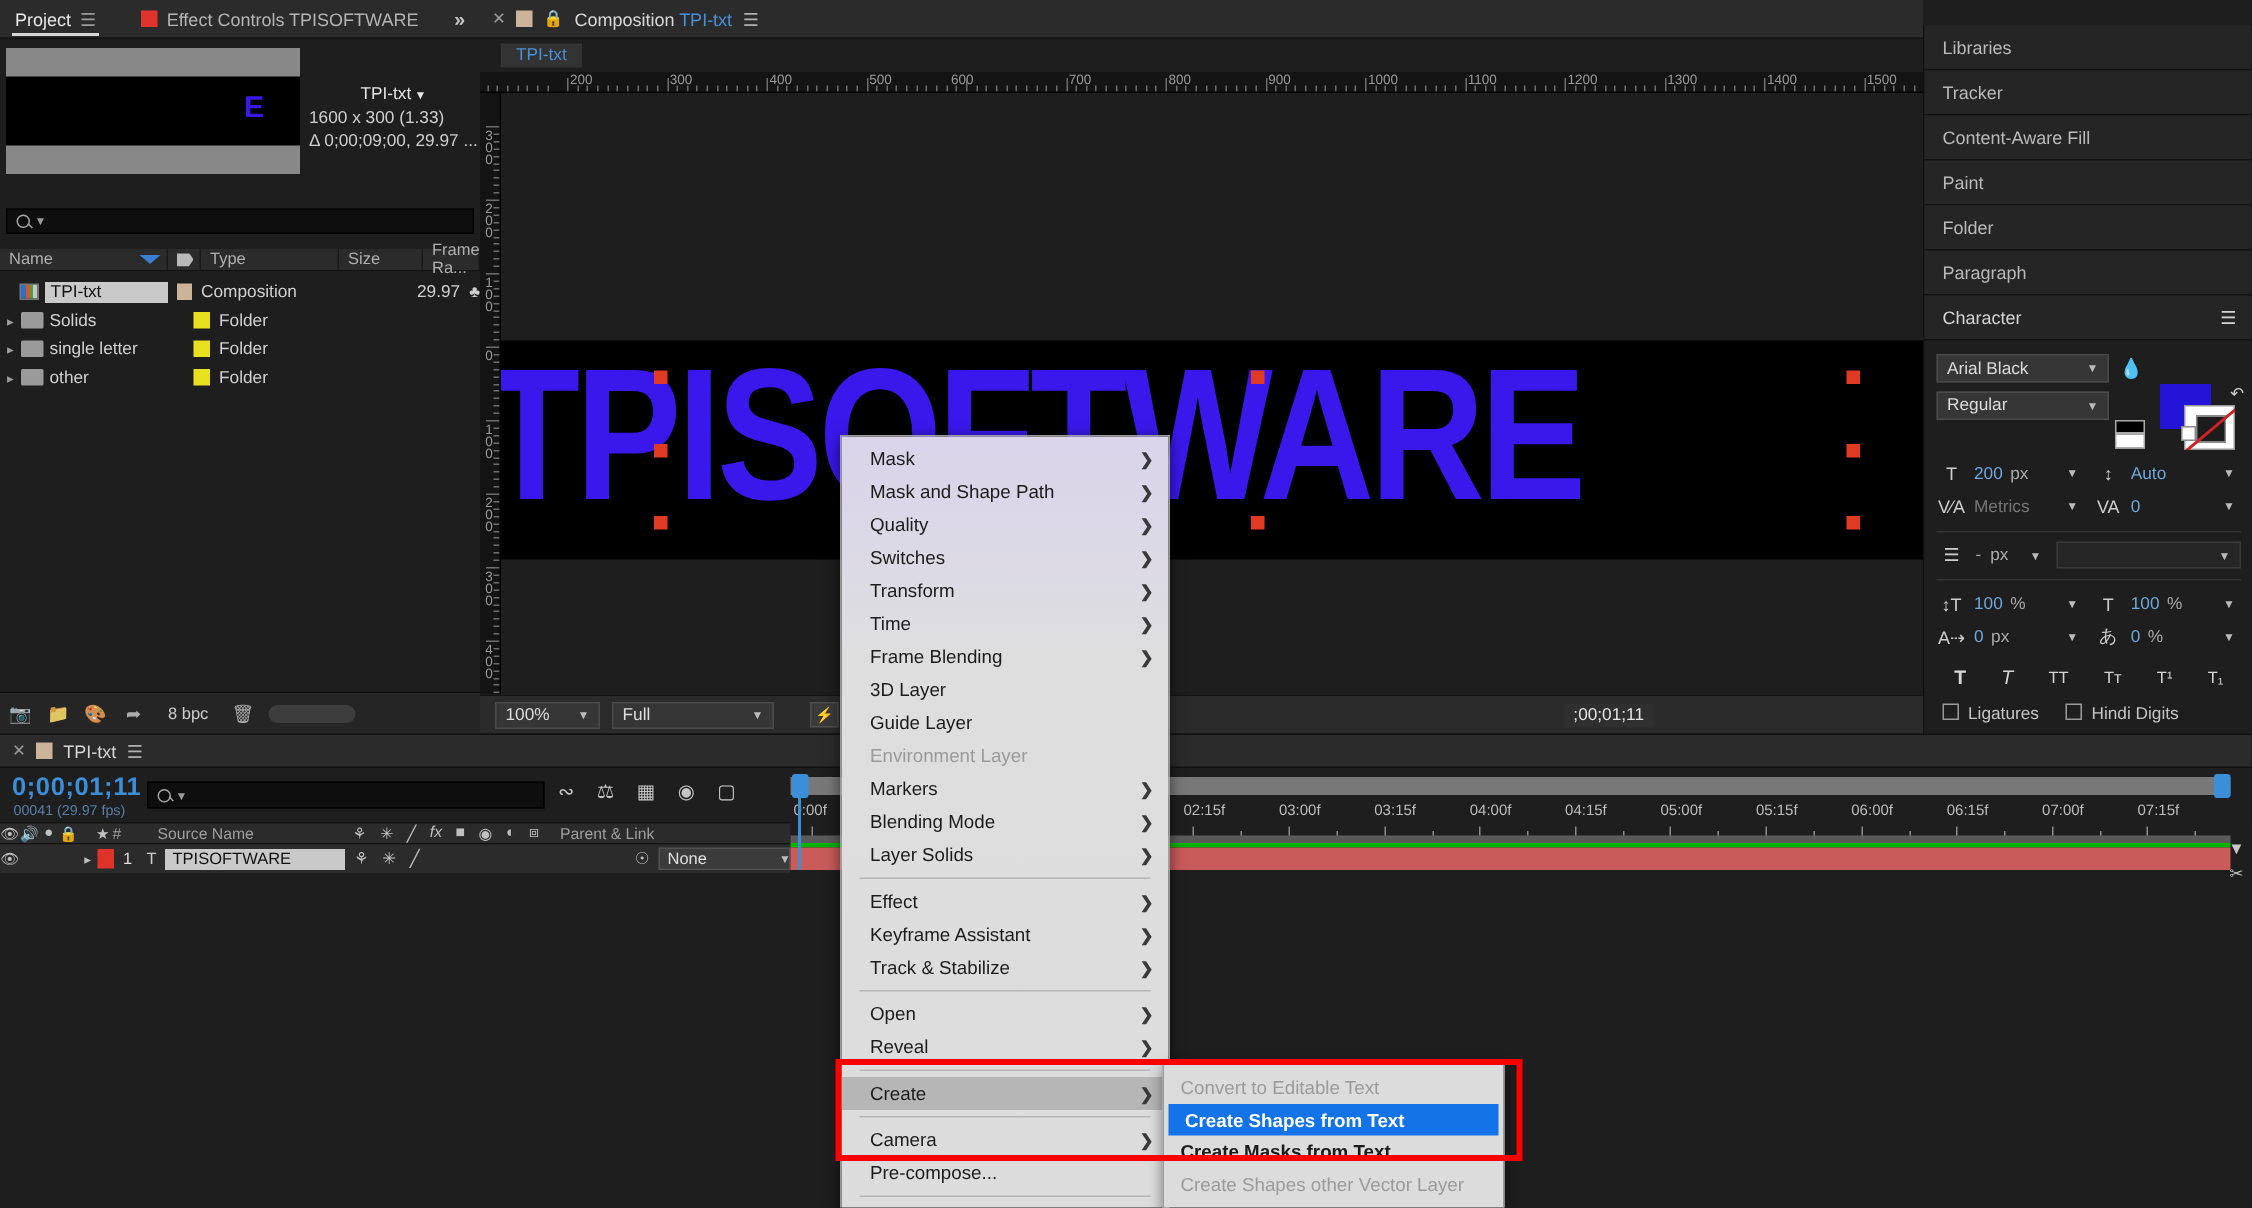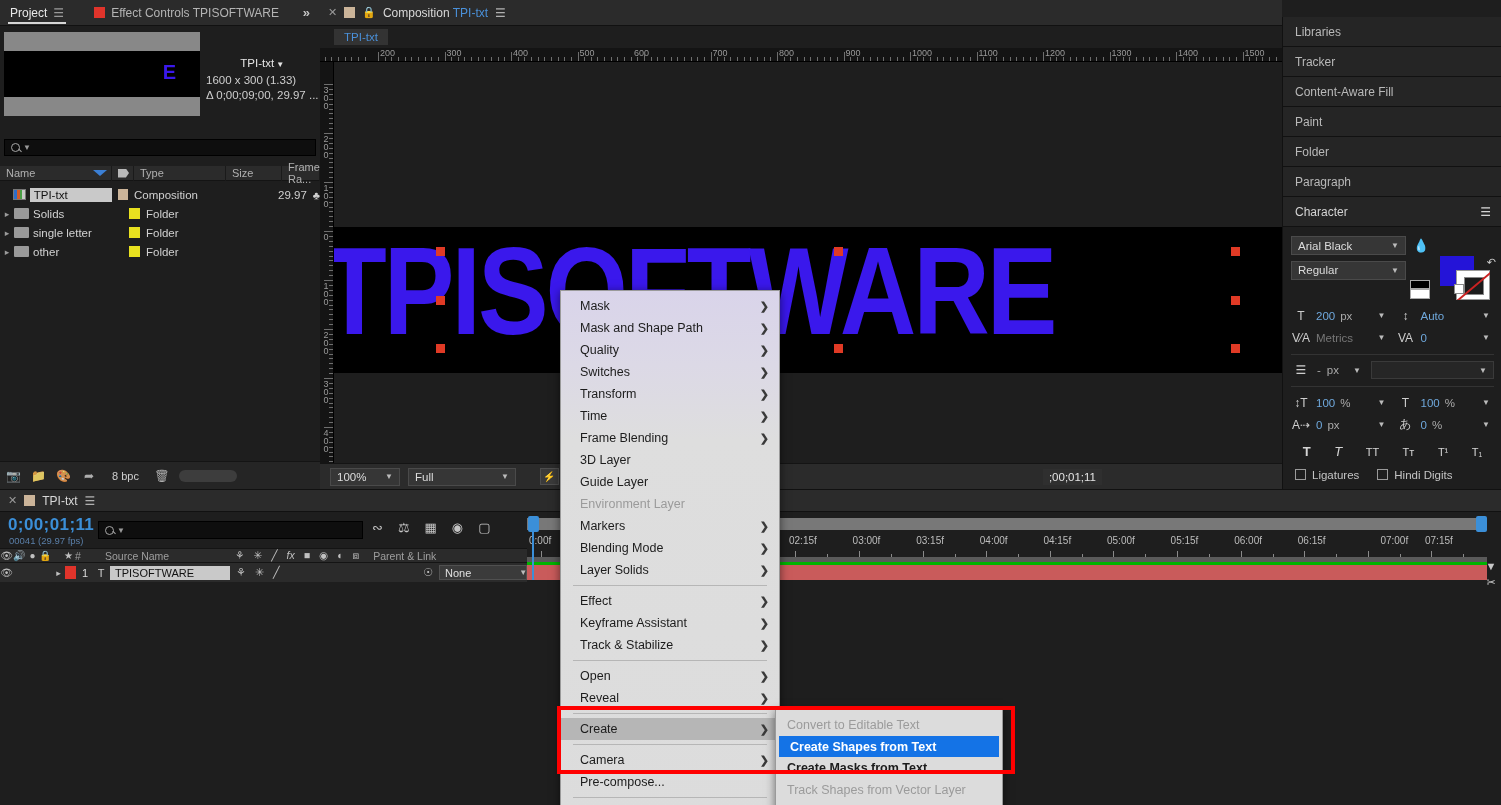--- a/index.html
+++ b/index.html
@@ -879,21 +879,21 @@
       <div class="lbl" style="left: 2px;">0:00f</div>
       <div class="lbl" style="left: 262px;">02:15f</div>
       <div class="lbl" style="left: 325.6px;">03:00f</div>
       <div class="lbl" style="left: 389.2px;">03:15f</div>
       <div class="lbl" style="left: 452.8px;">04:00f</div>
       <div class="lbl" style="left: 516.4px;">04:15f</div>
       <div class="lbl" style="left: 580px;">05:00f</div>
       <div class="lbl" style="left: 643.6px;">05:15f</div>
       <div class="lbl" style="left: 707.2px;">06:00f</div>
       <div class="lbl" style="left: 770.8px;">06:15f</div>
-      <div class="lbl" style="left: 834.4px; margin-left: 19px;">07:00f</div>
+      <div class="lbl" style="left: 834.4px;">07:00f</div>
       <div class="lbl" style="left: 898px;">07:15f</div>
       <div class="tick" style="left: 14px;"></div>
       <div class="tick" style="left: 77.6px;"></div>
       <div class="tick" style="left: 141.2px;"></div>
       <div class="tick" style="left: 204.8px;"></div>
       <div class="tick" style="left: 268.4px;"></div>
       <div class="tick" style="left: 332px;"></div>
       <div class="tick" style="left: 395.6px;"></div>
       <div class="tick" style="left: 459.2px;"></div>
       <div class="tick" style="left: 522.8px;"></div>
@@ -1023,18 +1023,18 @@
     <div class="mi disabled">
       <span>Convert to Editable Text</span>
     </div>
     <div class="mi sel">
       <span>Create Shapes from Text</span>
     </div>
     <div class="mi bold">
       <span>Create Masks from Text</span>
     </div>
     <div class="mi disabled">
-      <span>Track Shapes from Vector Layer</span>
+      <span>Create Shapes other Vector Layer</span>
     </div>
     <div class="mi disabled"></div>
   </div>
 
 <div class="abs redbox" style="left:557px; top:706px; width:458px; height:68px;"></div>
 
 </body></html>

